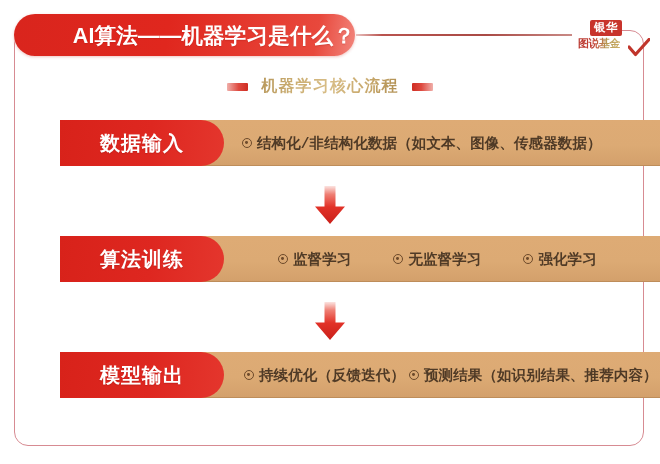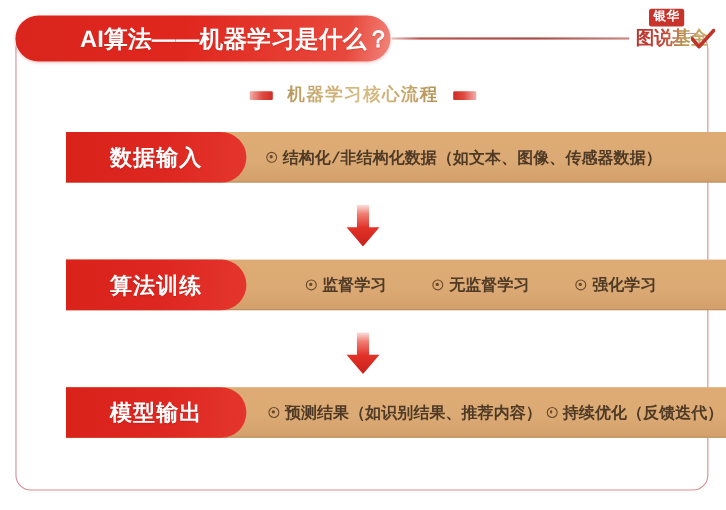--- a/index.html
+++ b/index.html
@@ -75,21 +75,21 @@
     top: 34px;
     width: 216px;
     height: 2px;
     background: linear-gradient(90deg, #e9c2c0 0%, #b9534e 12%, #a94a45 60%, #c98a86 100%);
   }
 
   
   .logo {
     position: absolute;
     left: 578px;
-    top: 8px;
+    top: 20px;
     width: 72px;
     height: 48px;
   }
   .logo-top {
     position: absolute;
     left: 12px;
     top: 0px;
     background: #c8342c;
     color: #ffffff;
     font-size: 11.5px;
@@ -97,21 +97,21 @@
     letter-spacing: 0.5px;
     padding: 1px 4px 2px 4px;
     border-radius: 2px;
     line-height: 1.1;
     white-space: nowrap;
   }
   .logo-bottom {
     position: absolute;
     left: 0px;
     top: 17px;
-    font-size: 17px;
+    font-size: 11px;
     font-weight: bold;
     letter-spacing: -0.5px;
     white-space: nowrap;
     line-height: 1.15;
     background: linear-gradient(95deg, #b8342c 0%, #c4453a 38%, #b79a55 68%, #cdb06a 100%);
     -webkit-background-clip: text;
     background-clip: text;
     color: transparent;
     -webkit-text-fill-color: transparent;
   }
@@ -347,22 +347,22 @@
   </svg>
 
   <div class="row r3">
     <div class="row-bar"></div>
     <div class="row-pill">
       <span class="row-pill-label">模型输出</span>
     </div>
     <div class="row-items r3-items">
       <span class="item">
         <span class="bullet"></span>
+        <span class="item-text">持续优化（反馈迭代）</span>
+      </span>
+      <span class="item">
+        <span class="bullet"></span>
         <span class="item-text">预测结果（如识别结果、推荐内容）</span>
       </span>
-      <span class="item">
-        <span class="bullet"></span>
-        <span class="item-text">持续优化（反馈迭代）</span>
-      </span>
     </div>
   </div>
 
 </div>
 
 </body></html>

